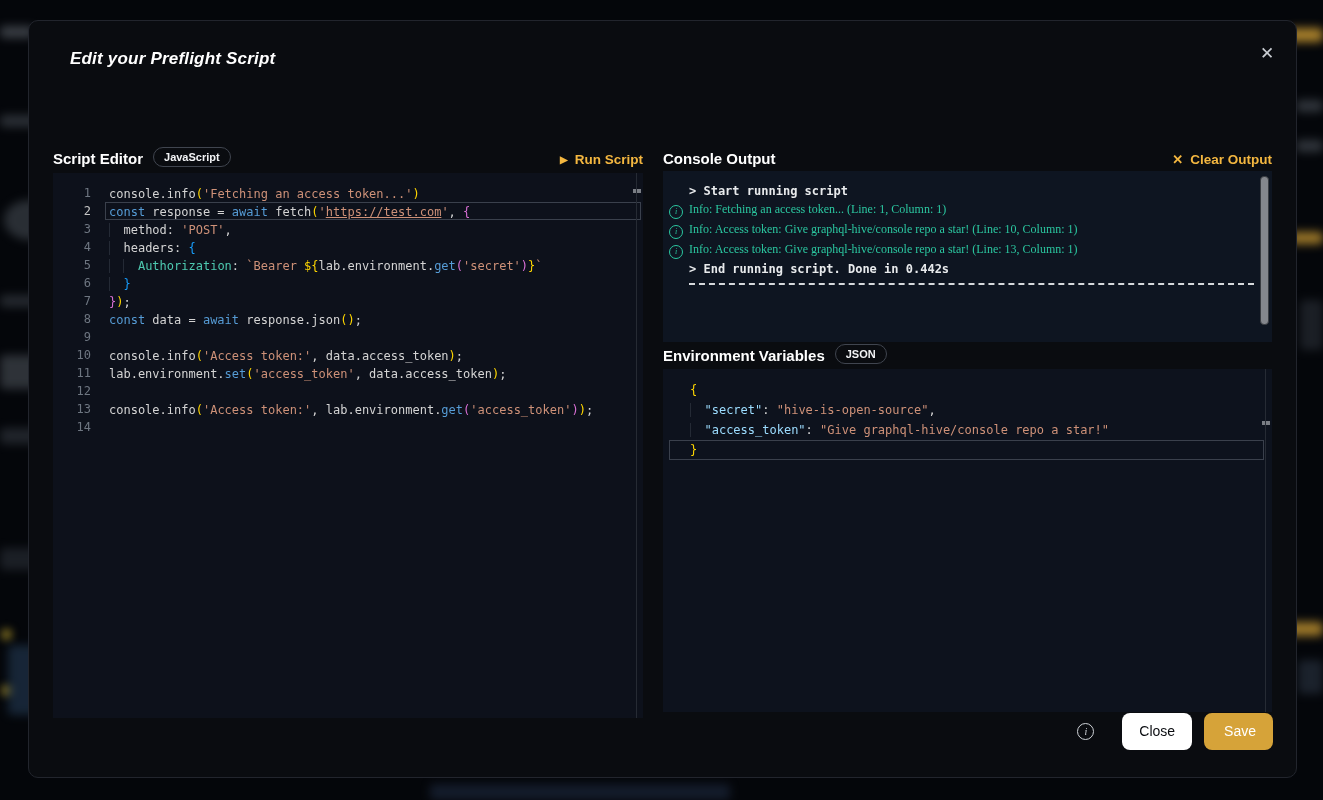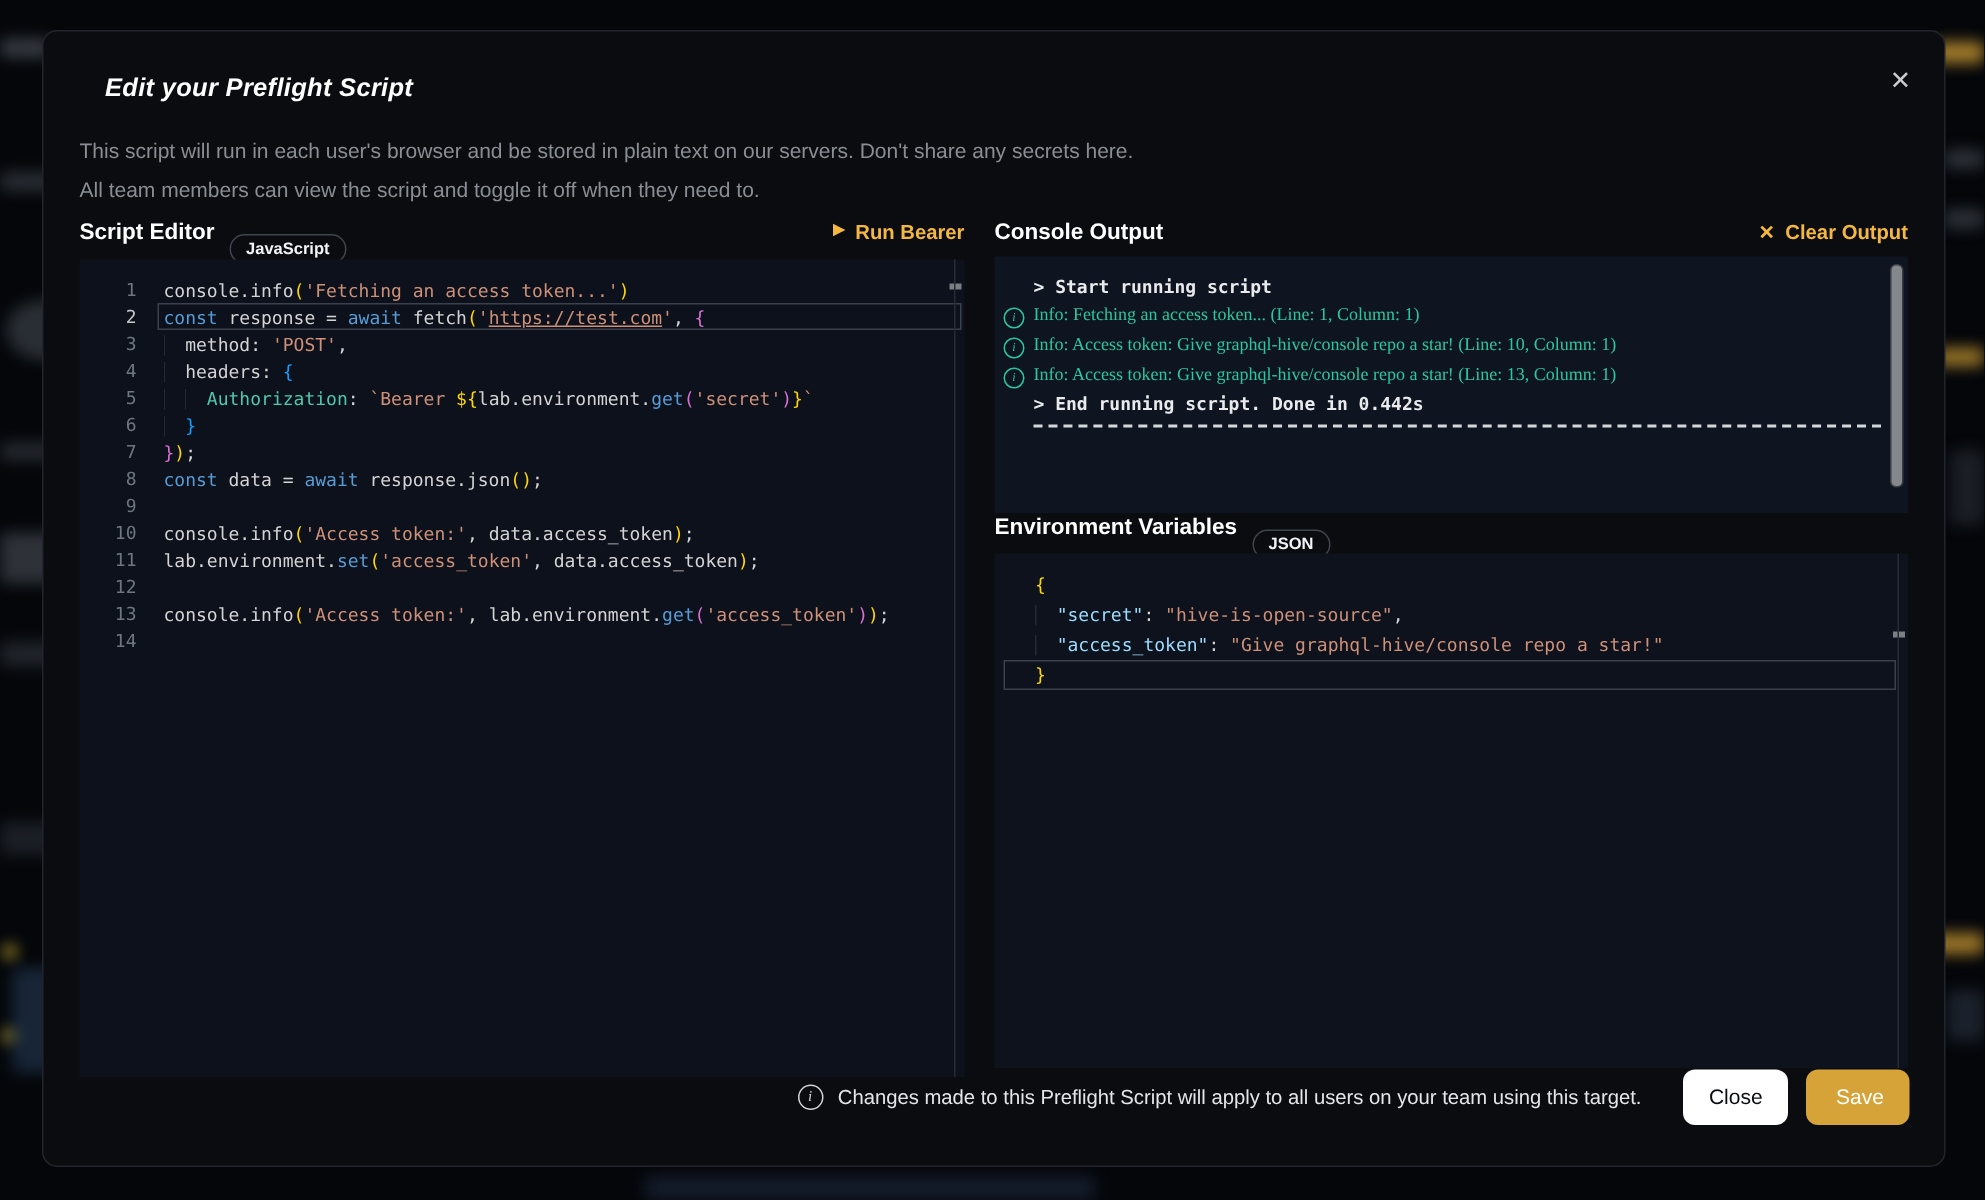--- a/index.html
+++ b/index.html
@@ -7,21 +7,21 @@
          font-family:"Liberation Sans",sans-serif;background:#04060a;}
   
   .blob{position:absolute;filter:blur(5px);border-radius:4px;}
   
   .modal{position:absolute;left:28px;top:20px;width:1267px;height:756px;
          background:#0a0c10;border:1px solid #22252d;border-radius:10px;}
   .close-x{position:absolute;top:22px;right:18px;width:22px;height:22px;color:#c9cdd2;
            font-size:17px;line-height:22px;text-align:center;cursor:pointer;}
   .m-title{position:absolute;left:41px;top:28px;font-size:17px;font-weight:700;color:#ffffff;letter-spacing:.2px;font-style:italic;}
   .m-desc{position:absolute;left:24px;top:66px;font-size:14px;line-height:26px;color:#8a8e94;}
-  .sec-head{position:absolute;top:120px;height:26px;display:flex;align-items:center;}
+  .sec-head{position:absolute;top:120px;height:26px;display:flex;align-items:flex-end;}
   .sec-head.left{left:24px;width:590px;}
   .sec-head.right{left:634px;width:609px;}
   .sec-head.env{top:317px;}
   .sec-title{font-size:15px;font-weight:700;color:#ffffff;}
   .pill{margin-left:10px;padding:3px 10px;border:1px solid #40454f;border-radius:999px;
         font-size:11px;font-weight:700;color:#f2f3f5;margin-top:24px;}
   .spacer{flex:1;}
   .act-btn{display:flex;align-items:center;gap:7px;color:var(--accent);
            font-size:13.5px;font-weight:600;cursor:pointer;background:none;border:none;
            font-family:"Liberation Sans",sans-serif;padding:0;}
@@ -92,32 +92,28 @@
     <div class="blob" style="left:1296px;top:140px;width:27px;height:12px;background:#3c4148;opacity:.8;"></div>
     <div class="blob" style="left:1290px;top:232px;width:33px;height:12px;background:#b98d2f;opacity:.85;"></div>
     <div class="blob" style="left:1300px;top:300px;width:23px;height:50px;background:#2b3038;opacity:.6;"></div>
     <div class="blob" style="left:1286px;top:622px;width:37px;height:14px;background:#b98d2f;opacity:.85;"></div>
     <div class="blob" style="left:1298px;top:660px;width:25px;height:34px;background:#2b3543;opacity:.6;"></div>
   </div>
 
   <div class="modal">
     <div class="close-x">✕</div>
     <div class="m-title">Edit your Preflight Script</div>
-    <div class="m-desc">
-      <div>This script will run in each user's browser and be stored in plain text on our servers. Don't share any secrets here.</div>
-      <div>All team members can view the script and toggle it off when they need to.</div>
-    </div>
 
     <div class="sec-head left">
       <span class="sec-title">Script Editor</span>
       <span class="pill">JavaScript</span>
       <span class="spacer"></span>
       <button class="act-btn">
         <span class="act-ico">▶</span>
-        <span>Run Bearer</span>
+        <span>Run Script</span>
       </button>
     </div>
 
     <div class="sec-head right">
       <span class="sec-title">Console Output</span>
       <span class="spacer"></span>
       <button class="act-btn">
         <span class="act-ico x">✕</span>
         <span>Clear Output</span>
       </button>
@@ -183,19 +179,18 @@
           <div class="env-line"><span class="tok-ind">  </span><span class="tok-key">"access_token"</span><span class="tok-d">: </span><span class="tok-s">"Give graphql-hive/console repo a star!"</span></div>
           <div class="env-line active"><span class="tok-b1">}</span></div>
         </div>
       <div class="ruler-dash" style="top:52px;"></div>
       <div class="v-track"></div>
     </div>
 
     <div class="footer">
       <div class="note">
         <span class="i-circ">i</span>
-        <span>Changes made to this Preflight Script will apply to all users on your team using this target.</span>
       </div>
       <button class="btn btn-close">Close</button>
       <button class="btn btn-save">Save</button>
     </div>
   </div>
 </div>
 
 </body></html>

